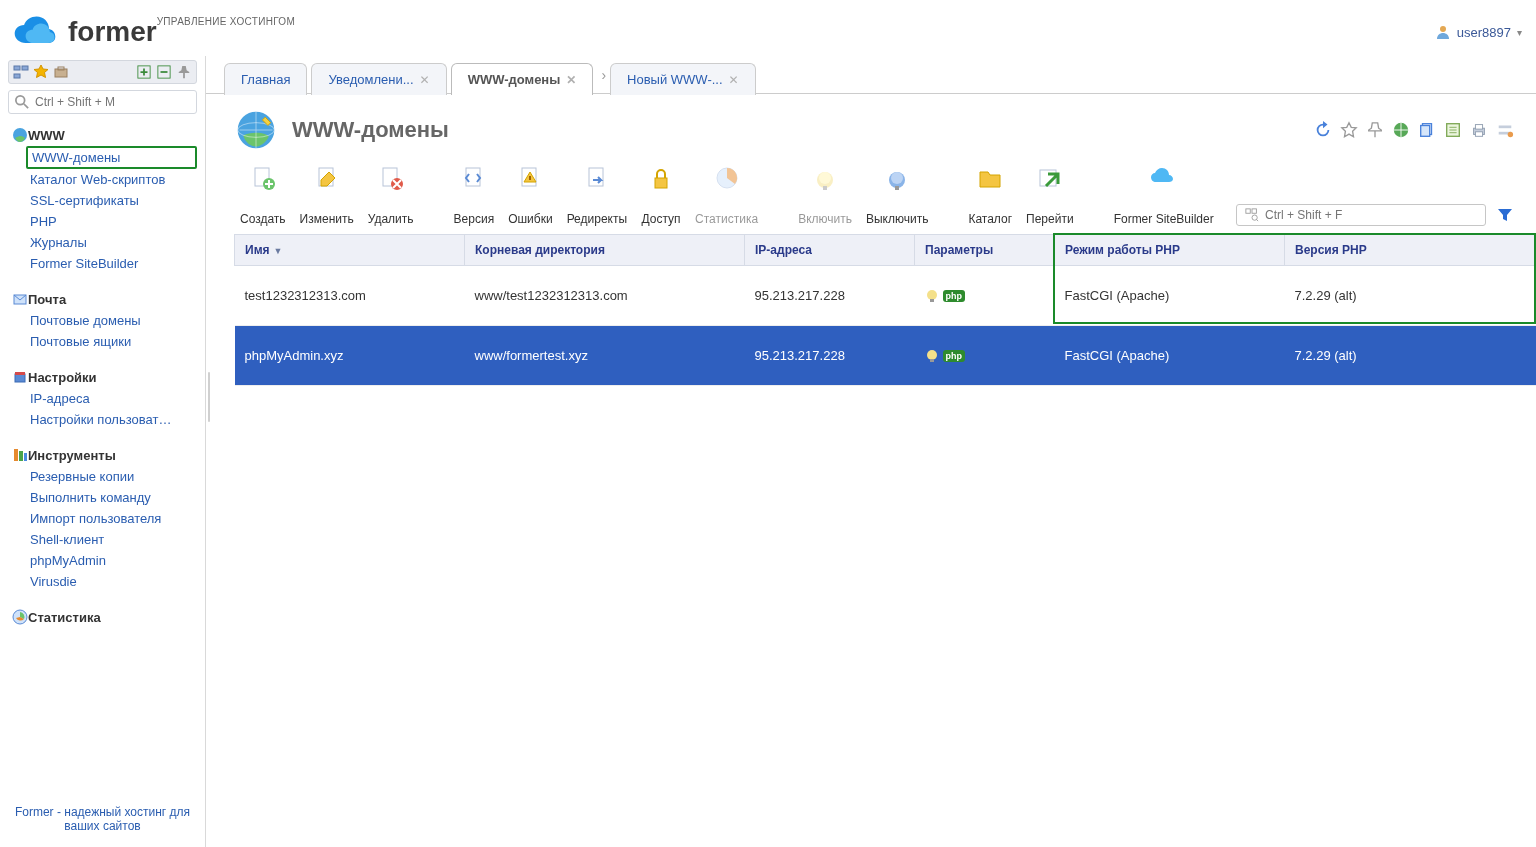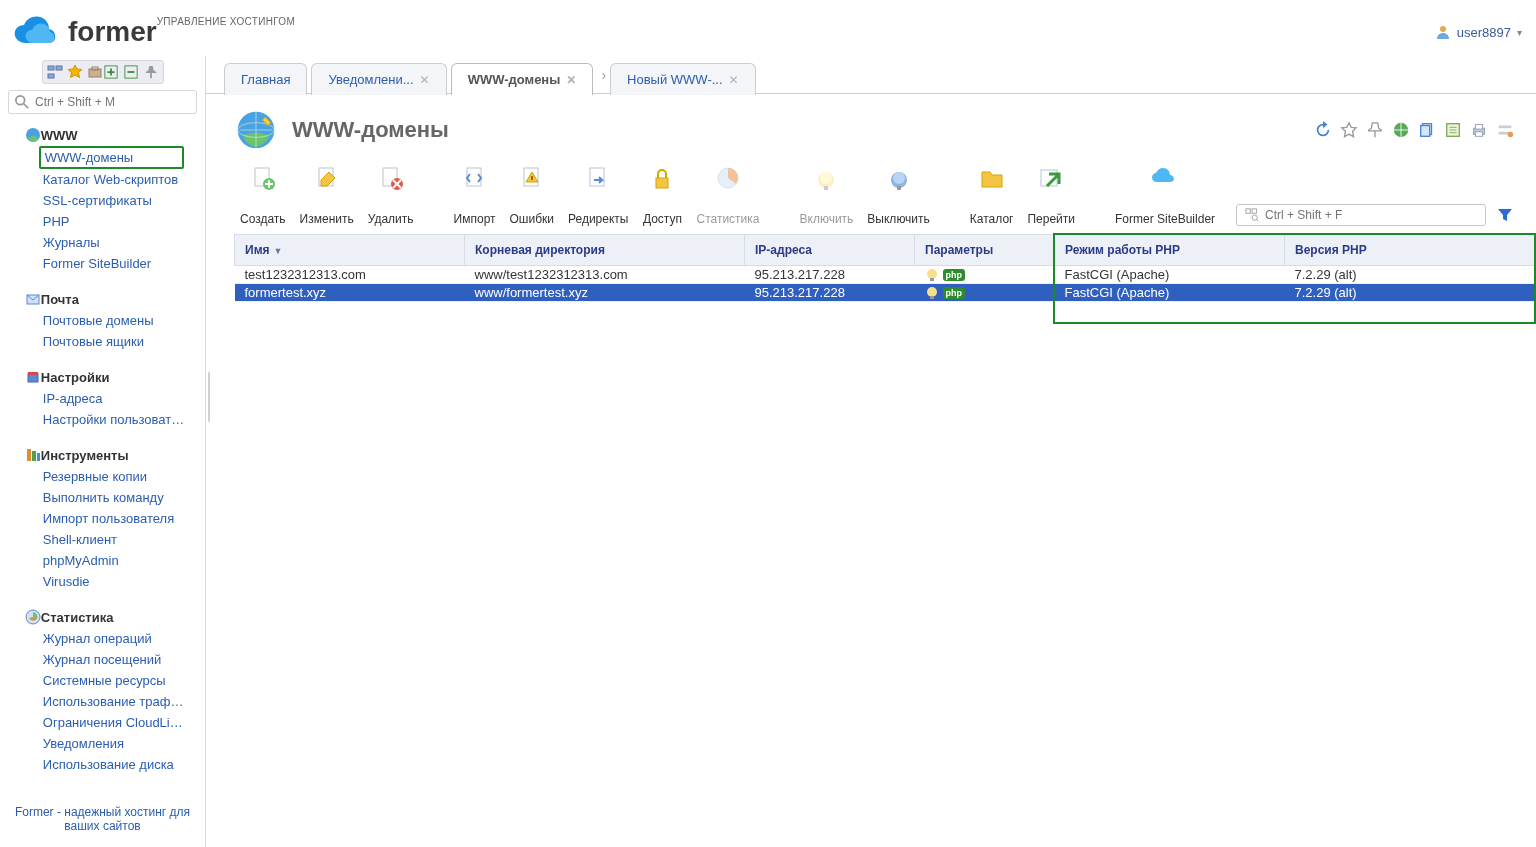--- a/index.html
+++ b/index.html
@@ -16,21 +16,21 @@
 .logo-title { font-size: 28px; font-weight: bold; color: #3a3a3a; }
 .logo-sub { font-size: 10px; color: #666; letter-spacing: 0.3px; }
 .user-area { display: flex; align-items: center; gap: 6px; color: #3b5998; font-size: 13px; cursor: pointer; }
 .user-avatar-icon { width: 16px; height: 16px; }
 .user-chevron { font-size: 10px; color: #888; }
 
 
 .body-row { display: flex; flex: 1; min-height: 0; }
 
 
-.sidebar { width: 206px; flex-shrink: 0; border-right: 1px solid #d9d9d9; display: flex; flex-direction: column; padding: 4px 8px 8px 8px; align-items: center; }
+.sidebar { width: 206px; flex-shrink: 0; border-right: 1px solid #d9d9d9; display: flex; flex-direction: column; padding: 4px 8px 8px 8px; }
 .sidebar-toolbar { display: flex; align-items: center; justify-content: space-between; background: #ebedf2; border: 1px solid #d3d7de; border-radius: 3px; padding: 3px 4px; margin-bottom: 6px; }
 .sidebar-toolbar-left, .sidebar-toolbar-right { display: flex; gap: 4px; align-items: center; }
 .tb-ico { width: 16px; height: 16px; cursor: pointer; display: inline-flex; align-items: center; justify-content: center; }
 .sidebar-search { display: flex; align-items: center; gap: 6px; border: 1px solid #d3d7de; border-radius: 3px; padding: 4px 6px; margin-bottom: 10px; }
 .sidebar-search input { border: none; outline: none; flex: 1; font-size: 12px; color: #666; background: transparent; }
 .nav-section { margin-bottom: 14px; }
 .nav-header { display: flex; align-items: center; gap: 0; font-weight: bold; color: #333; padding: 3px 4px; }
 .nav-header-icon { width: 16px; height: 16px; }
 .nav-items { list-style: none; padding-left: 22px; }
 .nav-items li { padding: 3px 0; cursor: pointer; }
@@ -71,21 +71,21 @@
 .toolbar-right { margin-left: auto; display: flex; align-items: center; gap: 10px; }
 .quick-search { display: flex; align-items: flex-start; gap: 6px; border: 1px solid #c6c6c6; border-radius: 3px; padding: 3px 8px; width: 250px; background:#fff; }
 .quick-search input { border:none; outline:none; flex:1; font-size:12px; color:#666; background: transparent; }
 .filter-icon { width:18px; height:18px; cursor:pointer; color:#2a5db0; }
 
 
 .table-wrap { padding: 0 0 0 28px; }
 table.grid { width: calc(100% - 0px); border-collapse: collapse; }
 table.grid th { text-align:left; font-size:12px; color:#2a3a8a; padding: 8px 10px; background: #eef0f7; border: 1px solid #d6dbe6; font-weight: bold; }
 table.grid th .sort-ind { font-size:9px; margin-left:4px; color:#6a7aa0; }
-table.grid td { padding: 1px 10px; font-size: 13px; border-bottom: 1px solid #eee; }
+table.grid td { padding: 22px 10px; font-size: 13px; border-bottom: 1px solid #eee; }
 table.grid tr.selected td { background: #2f5fbf; color: #fff; }
 .param-icons { display: flex; gap: 4px; align-items:center; }
 .bulb { width:14px; height:14px; }
 .badge-php { background:#2e8b2e; color:#fff; font-size:9px; border-radius:3px; padding:1px 3px; font-weight:bold; }
 .highlight-box { position:absolute; border:2px solid #1a8a2a; pointer-events:none; }
 
 
 svg { display:block; }
 </style>
 </head>
@@ -241,29 +241,20 @@
             <div class="nav-header">
               <span class="nav-header-icon">
                 <svg width="16" height="16" viewBox="0 0 16 16">
                   <circle cx="8" cy="8" r="7" fill="#cfe2fa" stroke="#5a8ad4"></circle>
                   <path d="M8 8L8 3A5 5 0 0 1 12 10z" fill="#6bc46b"></path>
                   <path d="M8 8l4 2a5 5 0 0 1-8-1z" fill="#e68a2e"></path>
                 </svg>
               </span>
               <span>Статистика</span>
             </div>
-            <ul class="nav-items">
-              <li><a href="#">Журнал операций</a></li>
-              <li><a href="#">Журнал посещений</a></li>
-              <li><a href="#">Системные ресурсы</a></li>
-              <li><a href="#">Использование траф…</a></li>
-              <li><a href="#">Ограничения CloudLi…</a></li>
-              <li><a href="#">Уведомления</a></li>
-              <li><a href="#">Использование диска</a></li>
-            </ul>
           </div>
         </div>
 
       <div class="footer-link">
         <a>Former - надежный хостинг для ваших сайтов</a>
       </div>
     </div>
 
     <div class="content">
       <div class="tabs" id="tabs">
@@ -364,21 +355,21 @@
             <div class="tool-label">Удалить</div>
           </div>
           <div class="tool-spacer"></div>
           <div class="tool">
             <div class="tool-icon">
               <svg viewBox="0 0 28 28" width="28" height="28">
                 <rect x="6" y="4" width="14" height="18" fill="#fff" stroke="#b8c4d8"></rect>
                 <path d="M9 10l-3 4 3 4M17 10l3 4-3 4" stroke="#5a8ad4" stroke-width="2" fill="none"></path>
               </svg>
             </div>
-            <div class="tool-label">Импорт</div>
+            <div class="tool-label">Версия</div>
           </div>
           <div class="tool">
             <div class="tool-icon">
               <svg viewBox="0 0 28 28" width="28" height="28">
                 <rect x="6" y="4" width="14" height="18" fill="#fff" stroke="#b8c4d8"></rect>
                 <path d="M14 8l6 10H8z" fill="#f4c542" stroke="#d4a400"></path>
                 <path d="M14 12v4" stroke="#a06400" stroke-width="2"></path>
               </svg>
             </div>
             <div class="tool-label">Ошибки</div>
@@ -499,21 +490,21 @@
                       <circle cx="7" cy="6" r="5" fill="#f4e08a"></circle>
                       <rect x="5" y="10" width="4" height="3" fill="#999"></rect>
                     </svg>
                     <span class="badge-php">php</span>
                   </div>
                 </td>
                 <td>FastCGI (Apache)</td>
                 <td>7.2.29 (alt)</td>
               </tr>
               <tr class="selected">
-                <td>formertest.xyz</td>
+                <td>phpMyAdmin.xyz</td>
                 <td>www/formertest.xyz</td>
                 <td>95.213.217.228</td>
                 <td>
                   <div class="param-icons">
                     <svg class="bulb" viewBox="0 0 14 14">
                       <circle cx="7" cy="6" r="5" fill="#f4e08a"></circle>
                       <rect x="5" y="10" width="4" height="3" fill="#999"></rect>
                     </svg>
                     <span class="badge-php">php</span>
                   </div>

